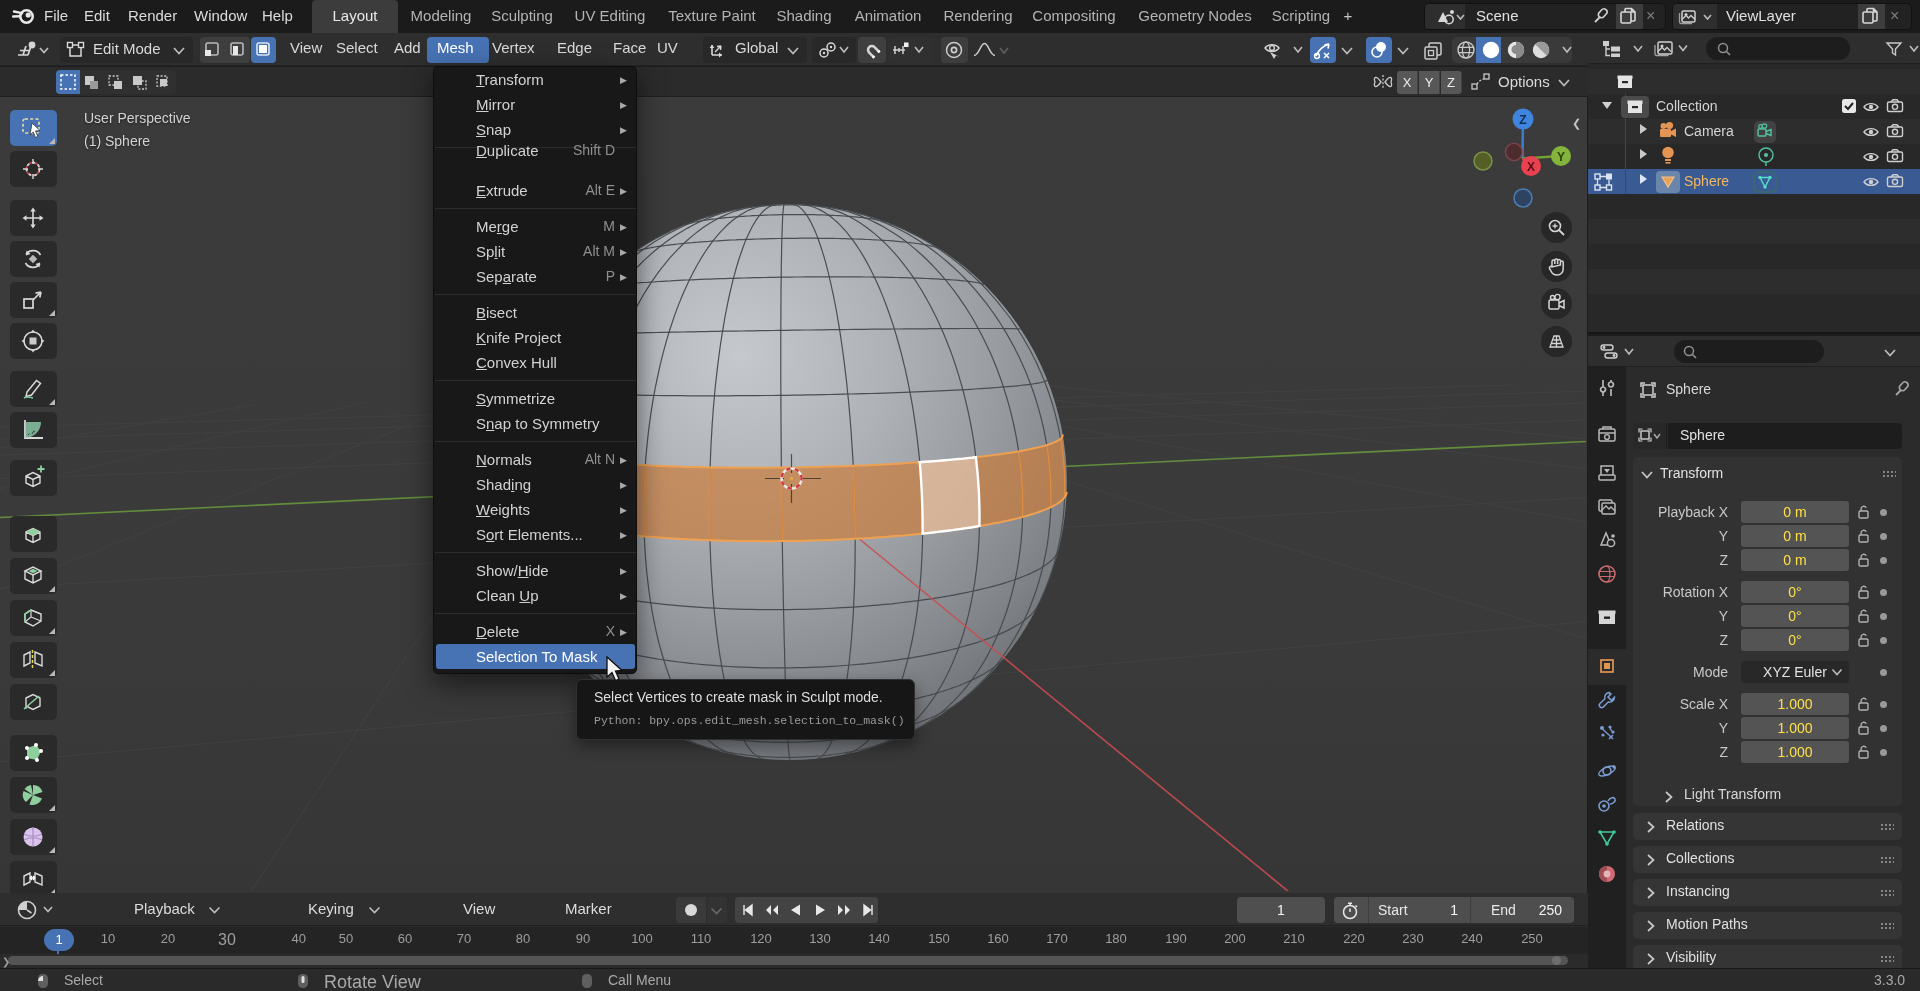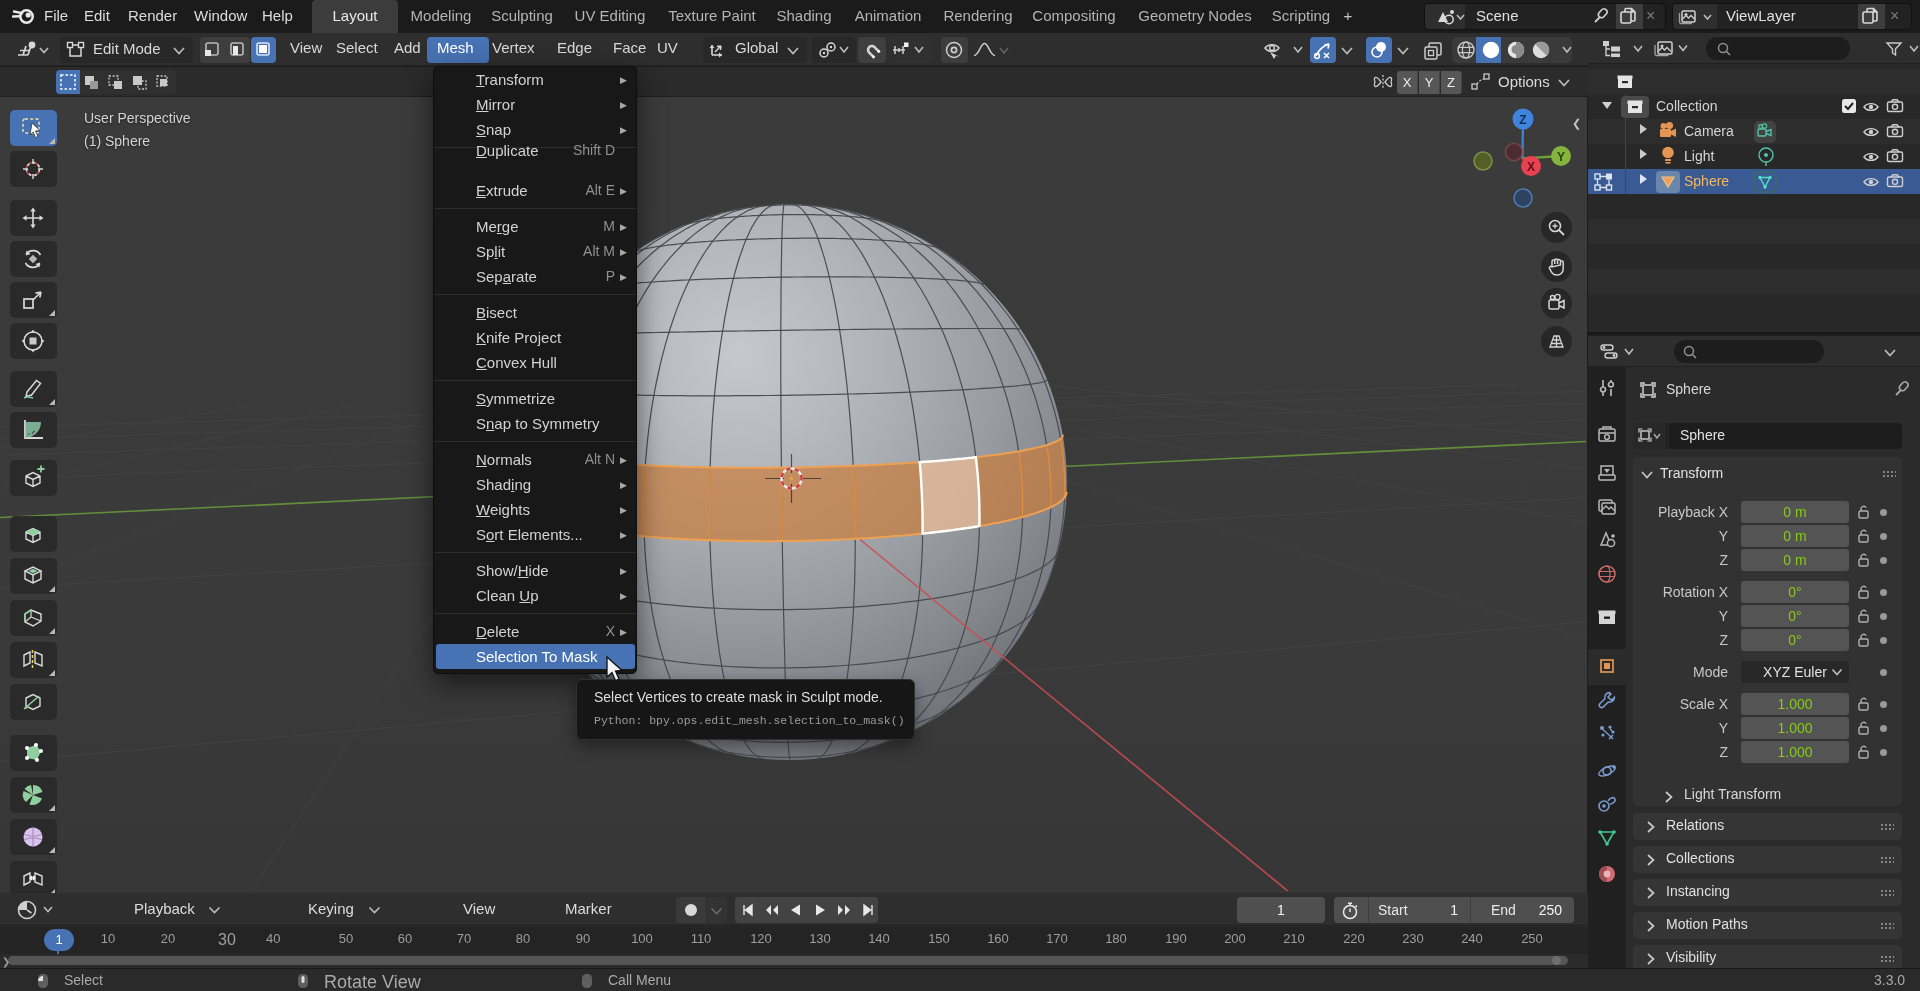--- a/index.html
+++ b/index.html
@@ -32,21 +32,21 @@
 .mhl { background:#4772b3; border-radius:3px; color:#ffffff; }
 #tooltip { position:absolute; left:576px; top:679px; width:339px; height:61px; background:#161616;
   border:1px solid #303030; border-radius:6px; z-index:40; box-shadow:0 6px 16px rgba(0,0,0,0.4);}
 #outliner { position:absolute; left:1588px; top:33px; width:332px; height:301px; background:#282828; border-bottom:2px solid #161616; overflow:hidden; }
 #properties { position:absolute; left:1588px; top:336px; width:332px; height:632px; background:#2b2b2b; overflow:hidden; }
 #timeline { position:absolute; left:0; top:893px; width:1588px; height:75px; background:#2c2c2c; }
 #statusbar { position:absolute; left:0; top:968px; width:1920px; height:23px; background:#2a2a2a; border-top:1px solid #191919; }
 .orow { position:absolute; left:0; width:332px; height:25px; }
 .orow .nm { position:absolute; font-size:14px; color:#d4d4d4; line-height:25px; }
 .prow-lbl { position:absolute; color:#c8c8c8; font-size:14px; line-height:22px; text-align:right; }
-.pfield { position:absolute; background:#545454; border-radius:3px; color:#84cc16; font-size:14px;
+.pfield { position:absolute; background:#545454; border-radius:3px; color:#fde047; font-size:14px;
   line-height:22px; text-align:center; height:22px; }
 .ppanel { position:absolute; left:1633px; width:281px; background:#353535; border-radius:5px;
   color:#dddddd; font-size:14px; }
 .grip { position:absolute; right:8px; top:9px; width:14px; height:8px; opacity:0.45;
   background-image:radial-gradient(circle, #e8e8e8 1px, transparent 1.2px); background-size:4px 4px; }
 </style></head>
 <body>
 <div id="topbar">
     <svg class="abs" style="left:12px;top:6px" width="24" height="20" viewBox="0 0 24 20">
 <circle cx="14.5" cy="10.5" r="6.2" fill="none" stroke="#e8e8e8" stroke-width="2.6"></circle>
@@ -713,23 +713,20 @@
       <rect x="1.5" y="4" width="15" height="9.5" rx="1.5" fill="none" stroke="#cfcfcf" stroke-width="1.4"></rect>
       <circle cx="9" cy="8.8" r="2.6" fill="none" stroke="#cfcfcf" stroke-width="1.4"></circle>
       <path d="M5 4 L7 1.8 h4 L13 4" fill="none" stroke="#cfcfcf" stroke-width="1.4"></path>
     </svg>
     <div class="abs" style="left:52px;top:116px;width:0;height:0;border-top:5.5px solid transparent;border-bottom:5.5px solid transparent;border-left:7px solid #c9c9c9"></div>
     <svg class="abs" style="left:71px;top:112px" width="18" height="21" viewBox="0 0 18 21">
 <circle cx="9" cy="7.5" r="5.8" fill="#e49553"></circle>
       <rect x="6" y="14" width="6" height="2" fill="#e49553"></rect>
 <rect x="6.5" y="17" width="5" height="1.6" fill="#e49553"></rect>
     </svg>
-    <div class="orow" style="top:111px">
-      <span class="nm" style="left:96px">Light</span>
-    </div>
     <svg class="abs" style="left:168px;top:113px" width="20" height="21" viewBox="0 0 20 21">
 <circle cx="10" cy="9" r="7" fill="none" stroke="#54c4a4" stroke-width="1.4"></circle>
 <circle cx="10" cy="9" r="2" fill="#54c4a4"></circle>
       <path d="M10 16 v4" stroke="#54c4a4" stroke-width="1.4"></path>
     </svg>
     <svg class="abs" style="left:274px;top:117px" width="18" height="14" viewBox="0 0 18 14">
       <path d="M2 7 c3-4.5 11-4.5 14 0 c-3 4.5 -11 4.5 -14 0 Z" fill="none" stroke="#cfcfcf" stroke-width="1.4"></path>
       <circle cx="9" cy="7" r="2.2" fill="#cfcfcf"></circle>
     </svg>
     <svg class="abs" style="left:298px;top:115px" width="18" height="15" viewBox="0 0 18 15">
@@ -1038,21 +1035,21 @@
 <path d="M10 11 V7.5 M8 2.2 h4 M10 2.2 v2.3 M15.5 4.5 l1.5 1.5" stroke="#e8e8e8" stroke-width="1.5"></path>
 </svg>
     <div class="abs" style="left:1378px;top:4px;color:#e8e8e8;font-size:14px;line-height:26px">Start</div>
     <div class="abs" style="left:1432px;top:4px;width:26px;text-align:right;color:#f4f4f4;font-size:14px;line-height:26px">1</div>
     <div class="abs" style="left:1491px;top:4px;color:#e8e8e8;font-size:14px;line-height:26px">End</div>
     <div class="abs" style="left:1528px;top:4px;width:34px;text-align:right;color:#f4f4f4;font-size:14px;line-height:26px">250</div>
     <div class="abs" style="left:0;top:34px;width:1588px;height:27px;background:#242424"></div>
     <div class="abs" style="left:88px;top:38px;width:40px;text-align:center;color:#9e9e9e;font-size:13px">10</div>
     <div class="abs" style="left:148px;top:38px;width:40px;text-align:center;color:#9e9e9e;font-size:13px">20</div>
     <div class="abs" style="left:207px;top:38px;width:40px;text-align:center;color:#9e9e9e;font-size:16px">30</div>
-    <div class="abs" style="left:266px;top:38px;width:40px;text-align:left;color:#9e9e9e;font-size:13px">40</div>
+    <div class="abs" style="left:266px;top:38px;width:40px;text-align:right;color:#9e9e9e;font-size:13px">40</div>
     <div class="abs" style="left:326px;top:38px;width:40px;text-align:center;color:#9e9e9e;font-size:13px">50</div>
     <div class="abs" style="left:385px;top:38px;width:40px;text-align:center;color:#9e9e9e;font-size:13px">60</div>
     <div class="abs" style="left:444px;top:38px;width:40px;text-align:center;color:#9e9e9e;font-size:13px">70</div>
     <div class="abs" style="left:503px;top:38px;width:40px;text-align:center;color:#9e9e9e;font-size:13px">80</div>
     <div class="abs" style="left:563px;top:38px;width:40px;text-align:center;color:#9e9e9e;font-size:13px">90</div>
     <div class="abs" style="left:622px;top:38px;width:40px;text-align:center;color:#9e9e9e;font-size:13px">100</div>
     <div class="abs" style="left:681px;top:38px;width:40px;text-align:center;color:#9e9e9e;font-size:13px">110</div>
     <div class="abs" style="left:741px;top:38px;width:40px;text-align:center;color:#9e9e9e;font-size:13px">120</div>
     <div class="abs" style="left:800px;top:38px;width:40px;text-align:center;color:#9e9e9e;font-size:13px">130</div>
     <div class="abs" style="left:859px;top:38px;width:40px;text-align:center;color:#9e9e9e;font-size:13px">140</div>

